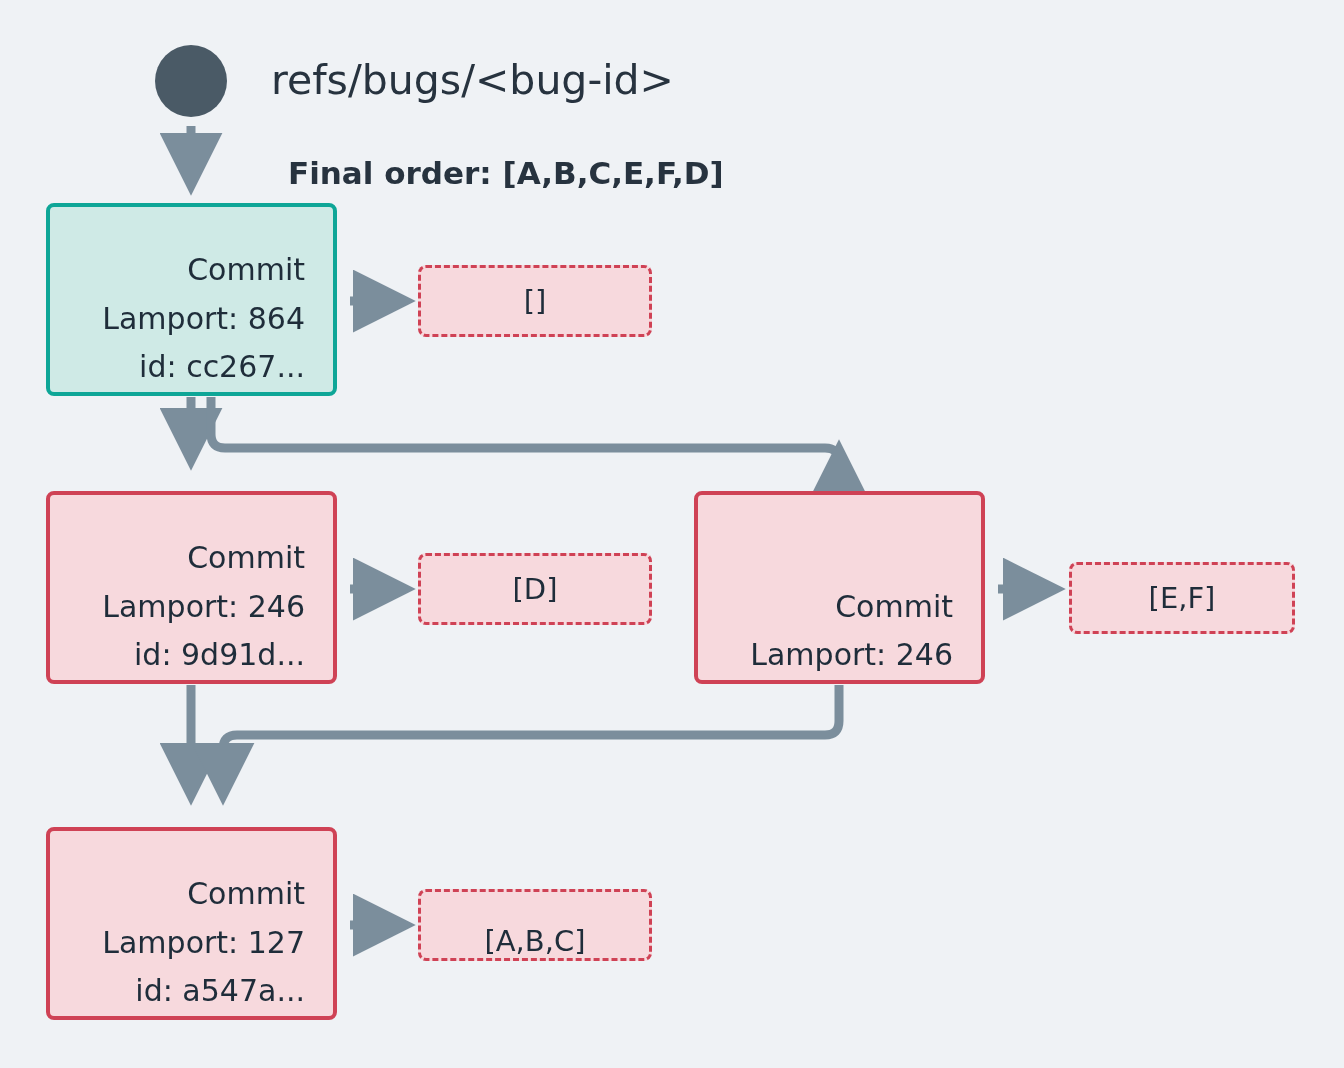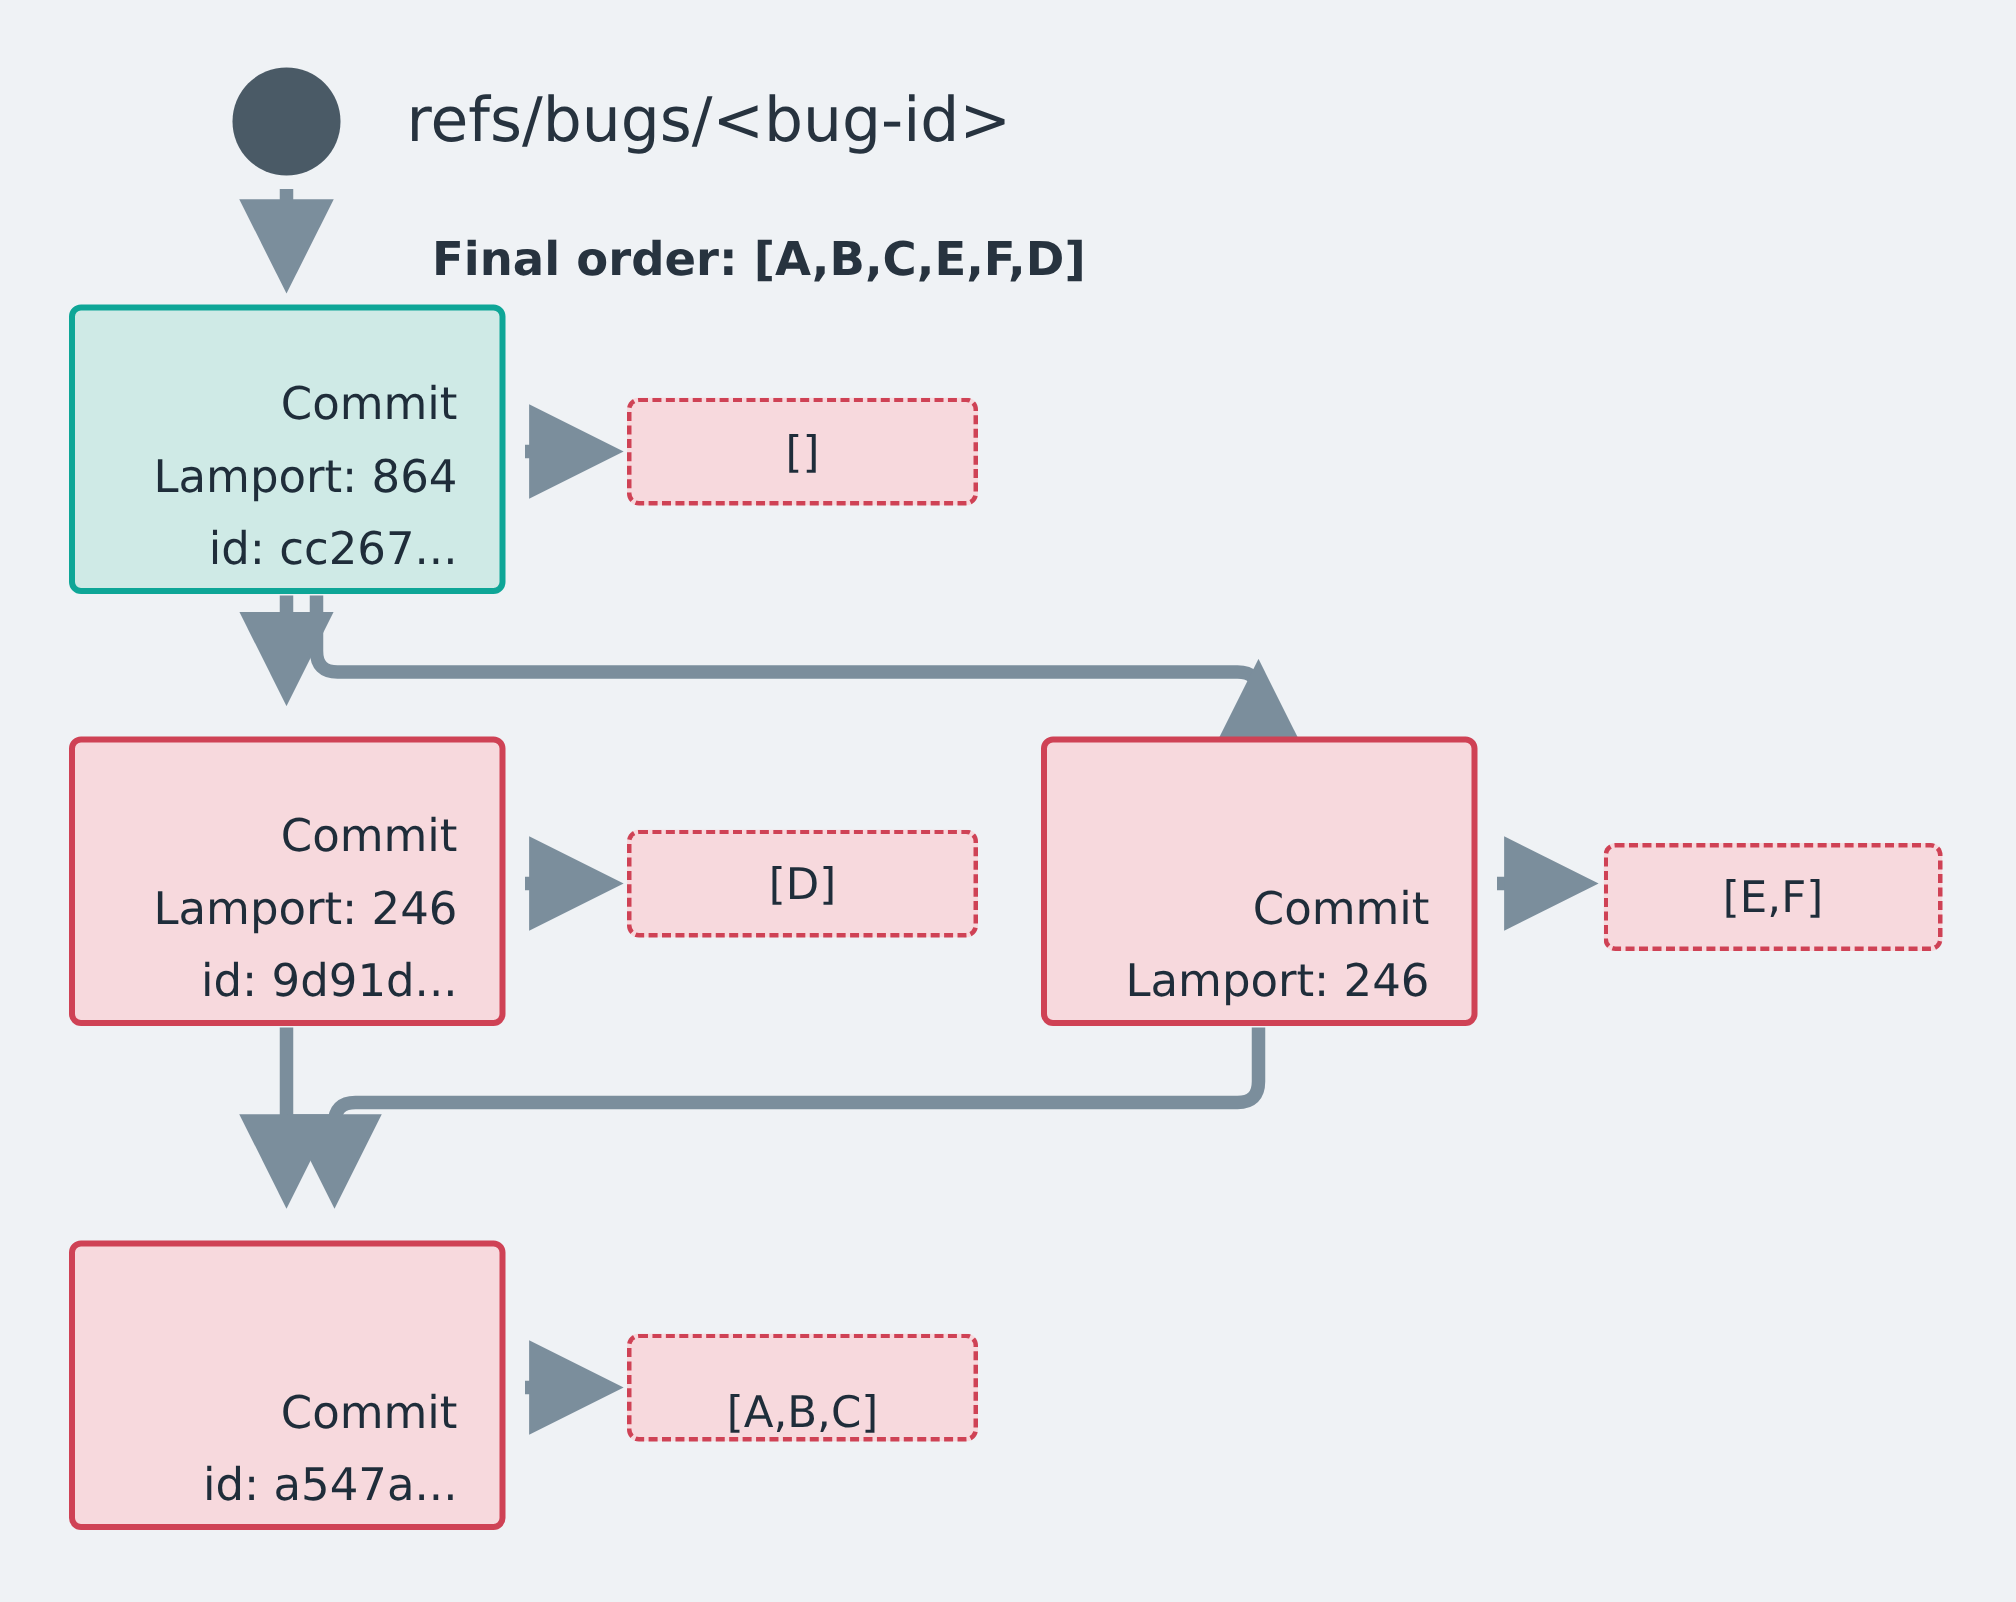--- a/index.html
+++ b/index.html
@@ -142,20 +142,21 @@
     <div>Commit</div>
     <div>Lamport: 246</div>
   </div>
 
   <div class="oplist" style="left:1069px; top:562px; width:226px; height:72px;justify-content:center;">
     <span>[E,F]</span>
   </div>
 
   <div class="node commit-plain" style="left:46px; top:827px; width:291px; height:193px;">
     <div>Commit</div>
+    <div>Lamport: 127</div>
     <div>id: a547a...</div>
   </div>
 
   <div class="oplist" style="left:418px; top:889px; width:234px; height:72px;align-items:flex-end;">
     <span>[A,B,C]</span>
   </div>
 
 </div>
 
 </body></html>

